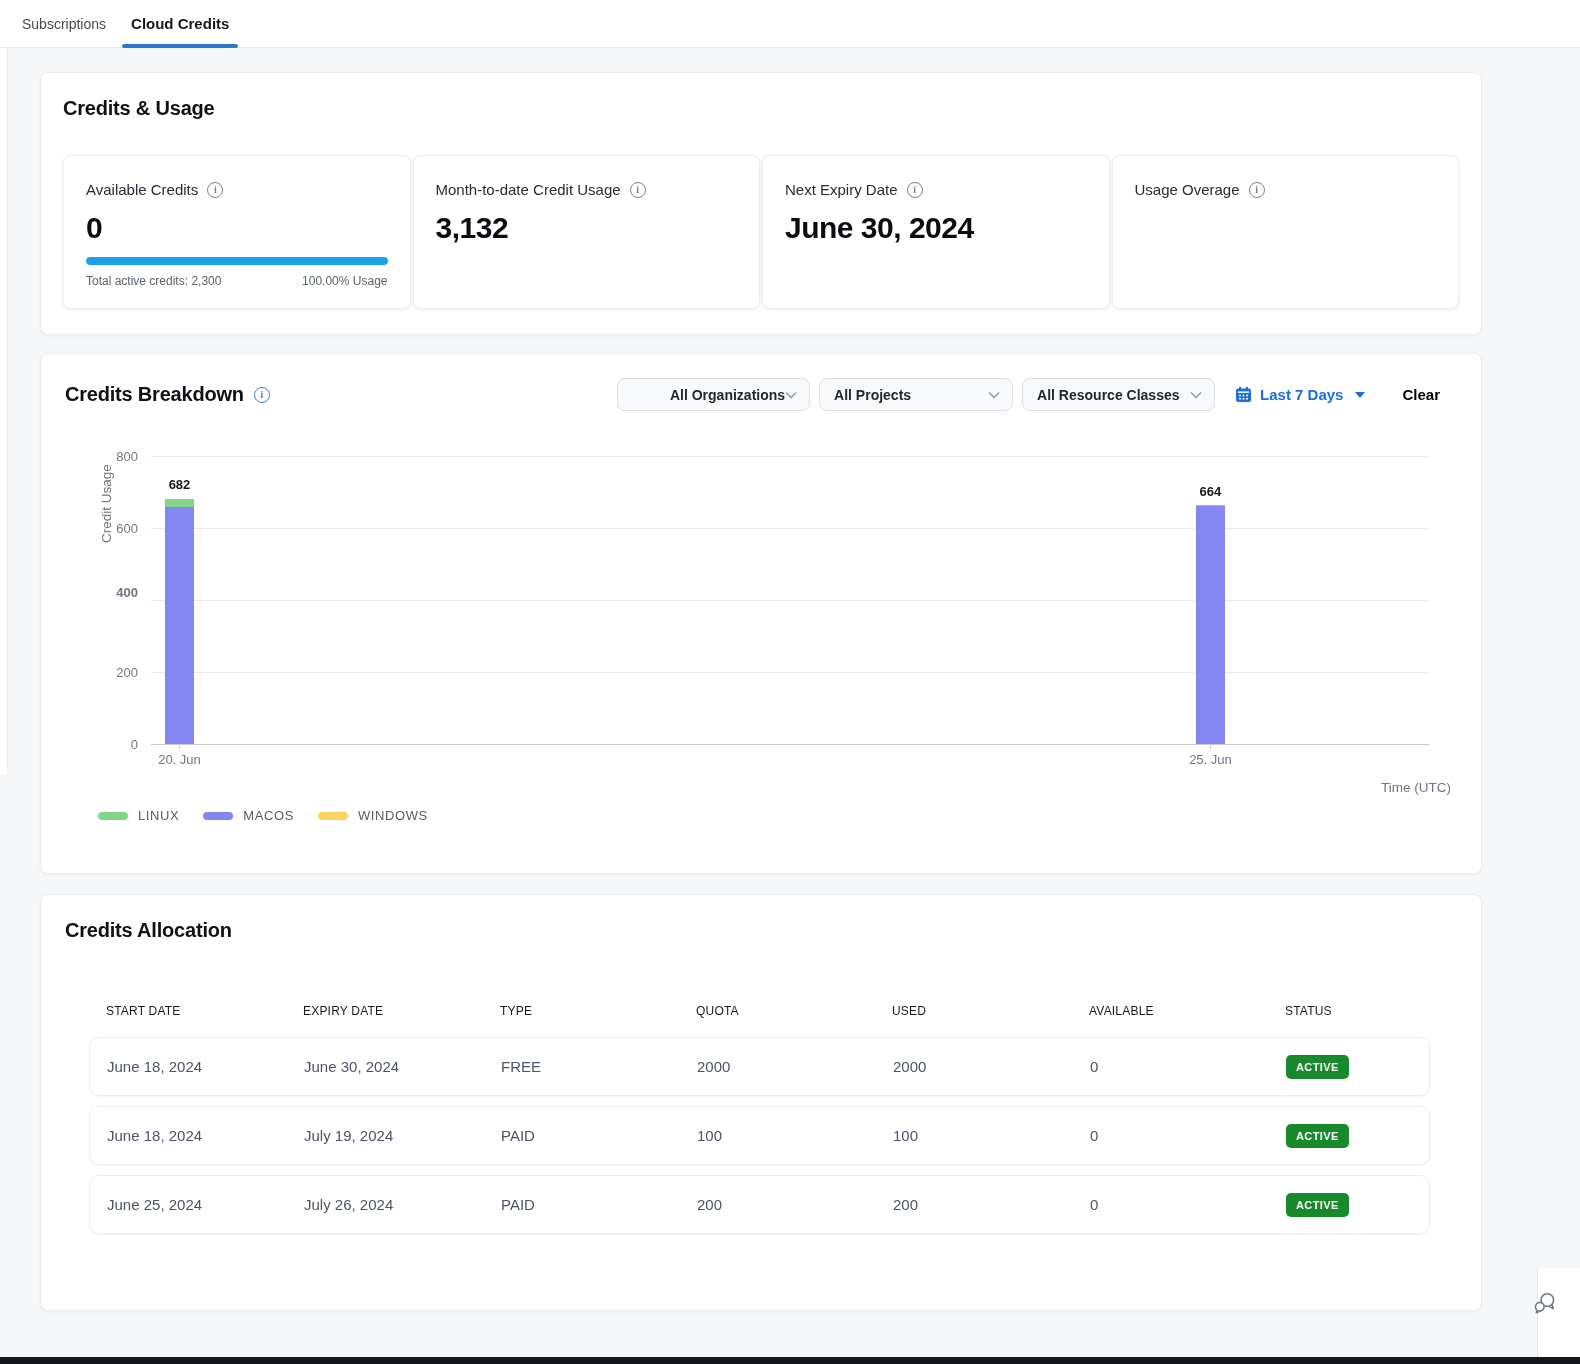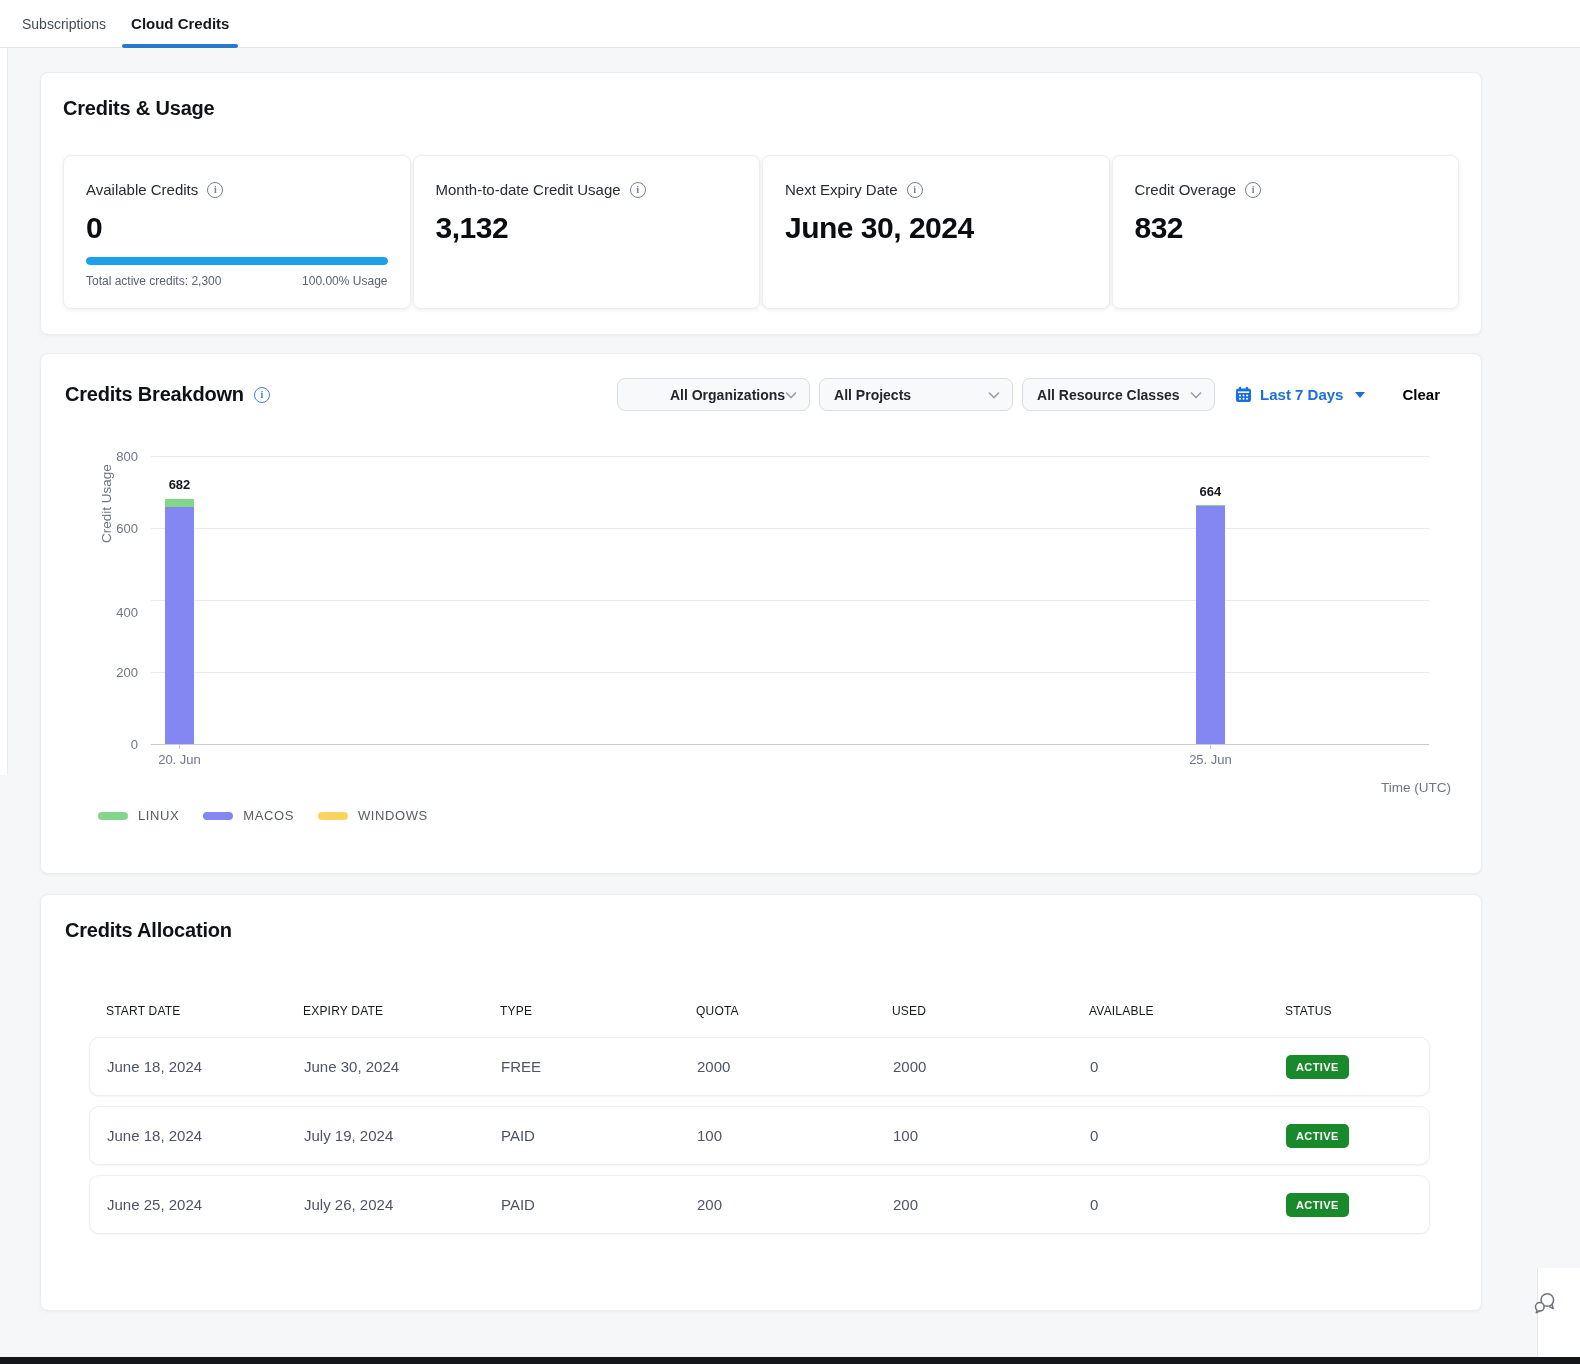--- a/index.html
+++ b/index.html
@@ -140,24 +140,23 @@
     </div>
     <div class="mini-card">
       <div class="mini-label-row">
         <span class="mini-label">Next Expiry Date</span>
         <span class="info">i</span>
       </div>
       <div class="mini-value">June 30, 2024</div>
     </div>
     <div class="mini-card">
       <div class="mini-label-row">
-        <span class="mini-label">Credit Overage</span>
-        <span class="info">i</span>
-      </div>
-      <div class="mini-value">832</div>
+        <span class="mini-label">Usage Overage</span>
+        <span class="info">i</span>
+      </div>
     </div>
   </div>
 </div>
 
 <div class="card" id="credits-breakdown">
   <div class="bd-header">
     <div class="bd-title-wrap">
       <span class="section-title">Credits Breakdown</span>
       <span class="info blue">i</span>
     </div>
@@ -201,21 +200,21 @@
   </div>
 
   <div class="chart-area">
     <div class="y-axis-title">Credit Usage</div>
     <div class="x-axis-title">Time (UTC)</div>
   <div class="gridline axis-line" style="top: 288px;"></div>
       <div class="ytick" style="top: 288px;">0</div>
       <div class="gridline" style="top: 216px;"></div>
       <div class="ytick" style="top: 216px;">200</div>
       <div class="gridline" style="top: 144px;"></div>
-      <div class="ytick" style="top: 156px;">400</div>
+      <div class="ytick" style="top: 136px; font-weight: bold;">400</div>
       <div class="gridline" style="top: 72px;"></div>
       <div class="ytick" style="top: 72px;">600</div>
       <div class="gridline" style="top: 0px;"></div>
       <div class="ytick" style="top: 0px;">800</div>
       <div class="bar-seg" style="left: 13.9994px; width: 29px; bottom: 0px; height: 236.88px; background: rgb(132, 134, 242);"></div>
       <div class="bar-seg" style="left: 13.9994px; width: 29px; bottom: 236.88px; height: 8.64px; background: rgb(131, 214, 137);"></div>
       <div class="bar-total" style="left: 28.4994px; bottom: 251.52px;">682</div>
       <div class="xtick-mark" style="left: 28.4994px;"></div>
       <div class="xtick-label" style="left: 28.4994px;">20. Jun</div>
       <div class="bar-seg" style="left: 1044.96px; width: 29px; bottom: 0px; height: 237.6px; background: rgb(132, 134, 242);"></div>

